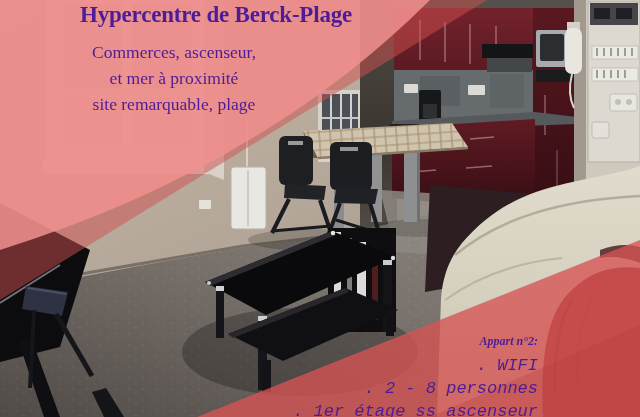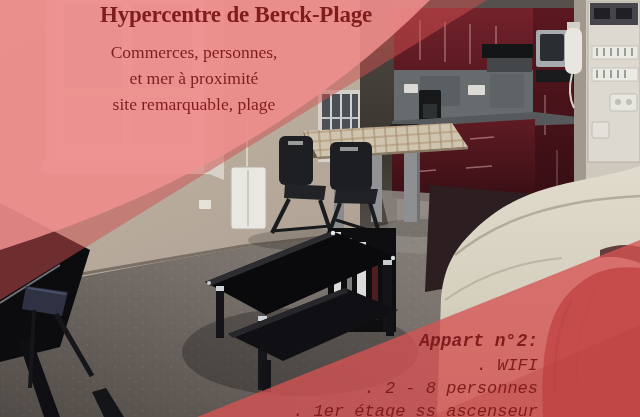--- a/index.html
+++ b/index.html
@@ -1,25 +1,25 @@
 <!DOCTYPE html>
 <html><head>
 <meta charset="utf-8">
 <style>
   html,body{margin:0;padding:0;background:#222;}
   .stage{position:relative;width:640px;height:417px;overflow:hidden;
          font-family:"Liberation Serif", serif;background:#b3a79a;}
   .stage svg{position:absolute;left:0;top:0;}
-  .txt{position:absolute;color:#7f1d1d;padding-left:20px;}
+  .txt{position:absolute;color:#4c1d95;}
   .top-title{left:0;top:2px;width:432px;text-align:center;
              font-size:23px;font-weight:bold;letter-spacing:-.2px;}
   .top-sub{left:0;top:39px;width:348px;text-align:center;
            font-size:17.5px;line-height:26px;}
   .bottom-block{right:102px;top:328px;text-align:right;font-style:italic;}
-  .bottom-head{font-size:18px;font-weight:bold;line-height:26px;font-family:Liberation Mono, monospace;}
+  .bottom-head{font-size:12px;font-weight:bold;line-height:26px;}
   .bottom-feat{font-size:17px;line-height:23px;font-family:Liberation Mono, monospace;}
 </style>
 </head>
 <body>
 
 <div class="stage">
 
 <svg width="640" height="417" viewBox="0 0 640 417">
   <defs>
     <linearGradient id="wallG" x1="0" y1="0" x2="1" y2="1">
@@ -266,21 +266,21 @@
 
   <polygon points="0,0 487,0 0,300" opacity=".5" fill="#d05050"></polygon>
   <path d="M0,0 L430,0 Q262,168 0,250 Z" opacity=".85" fill="#f0908e"></path>
   <polygon points="640,240 197,417 640,417" opacity=".78" fill="#d65353"></polygon>
   <polygon points="640,325 430,417 640,417" opacity=".28" fill="#b23b3b"></polygon>
 </svg>
 
 <div class="txt top-title">Hypercentre de Berck-Plage</div>
 
 <div class="txt top-sub">
-  <div>Commerces, personnes,</div>
+  <div>Commerces, ascenseur,</div>
   <div>et mer à proximité</div>
   <div>site remarquable, plage</div>
 </div>
 
 <div class="txt bottom-block">
   <div class="bottom-head">Appart n°2:</div>
   <div class="bottom-feat">. WIFI</div>
   <div class="bottom-feat">. 2 - 8 personnes</div>
   <div class="bottom-feat">. 1er étage ss ascenseur</div>
 </div>

